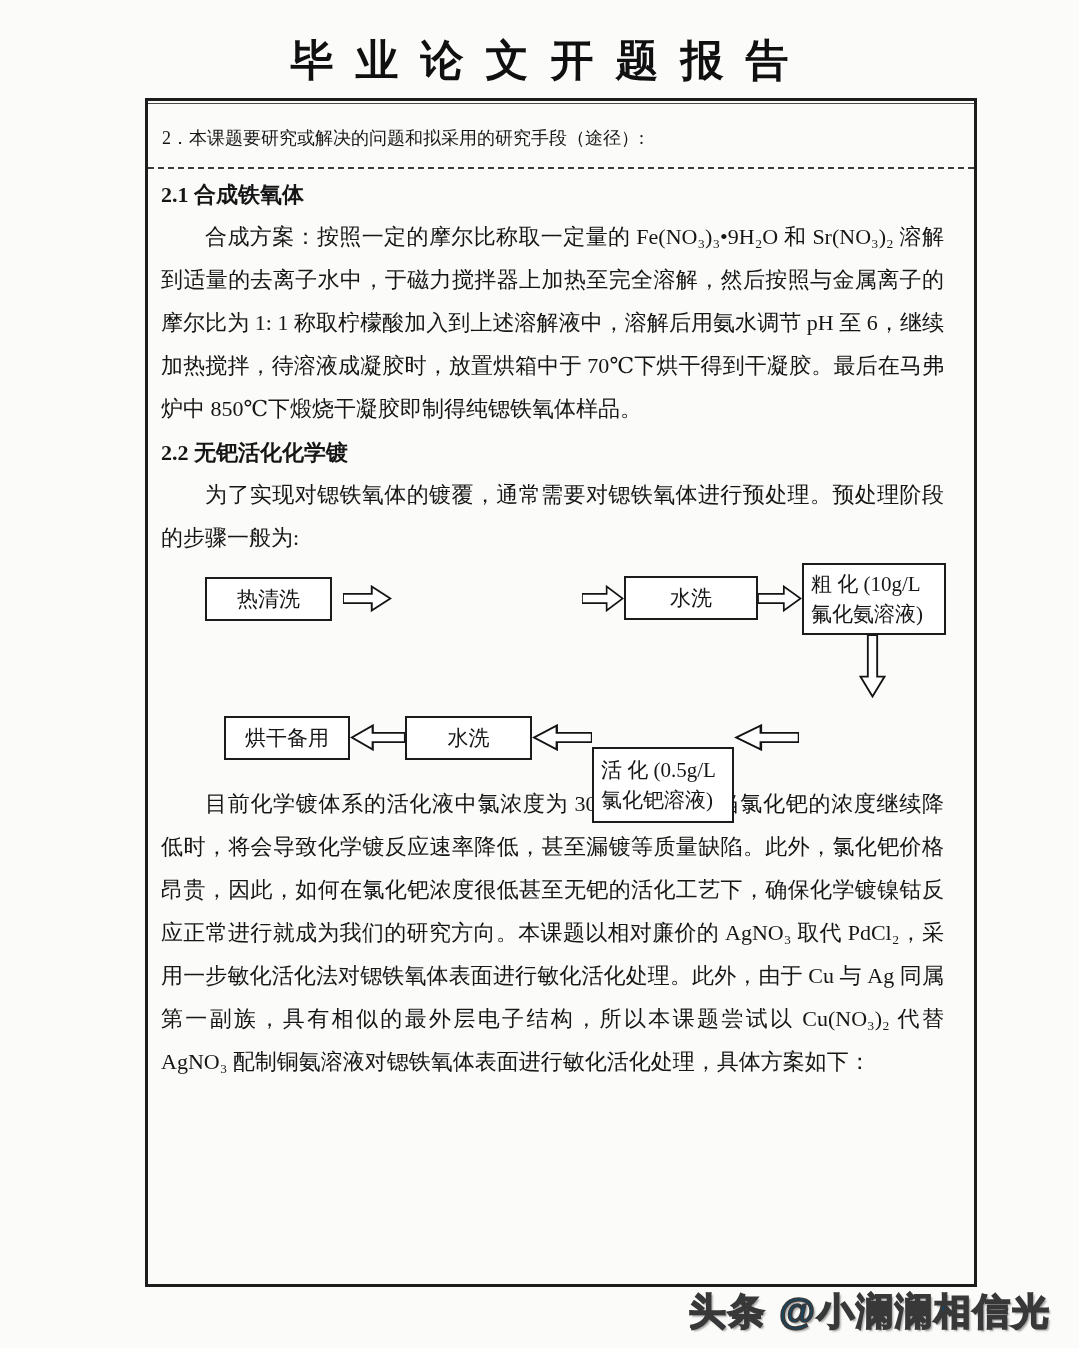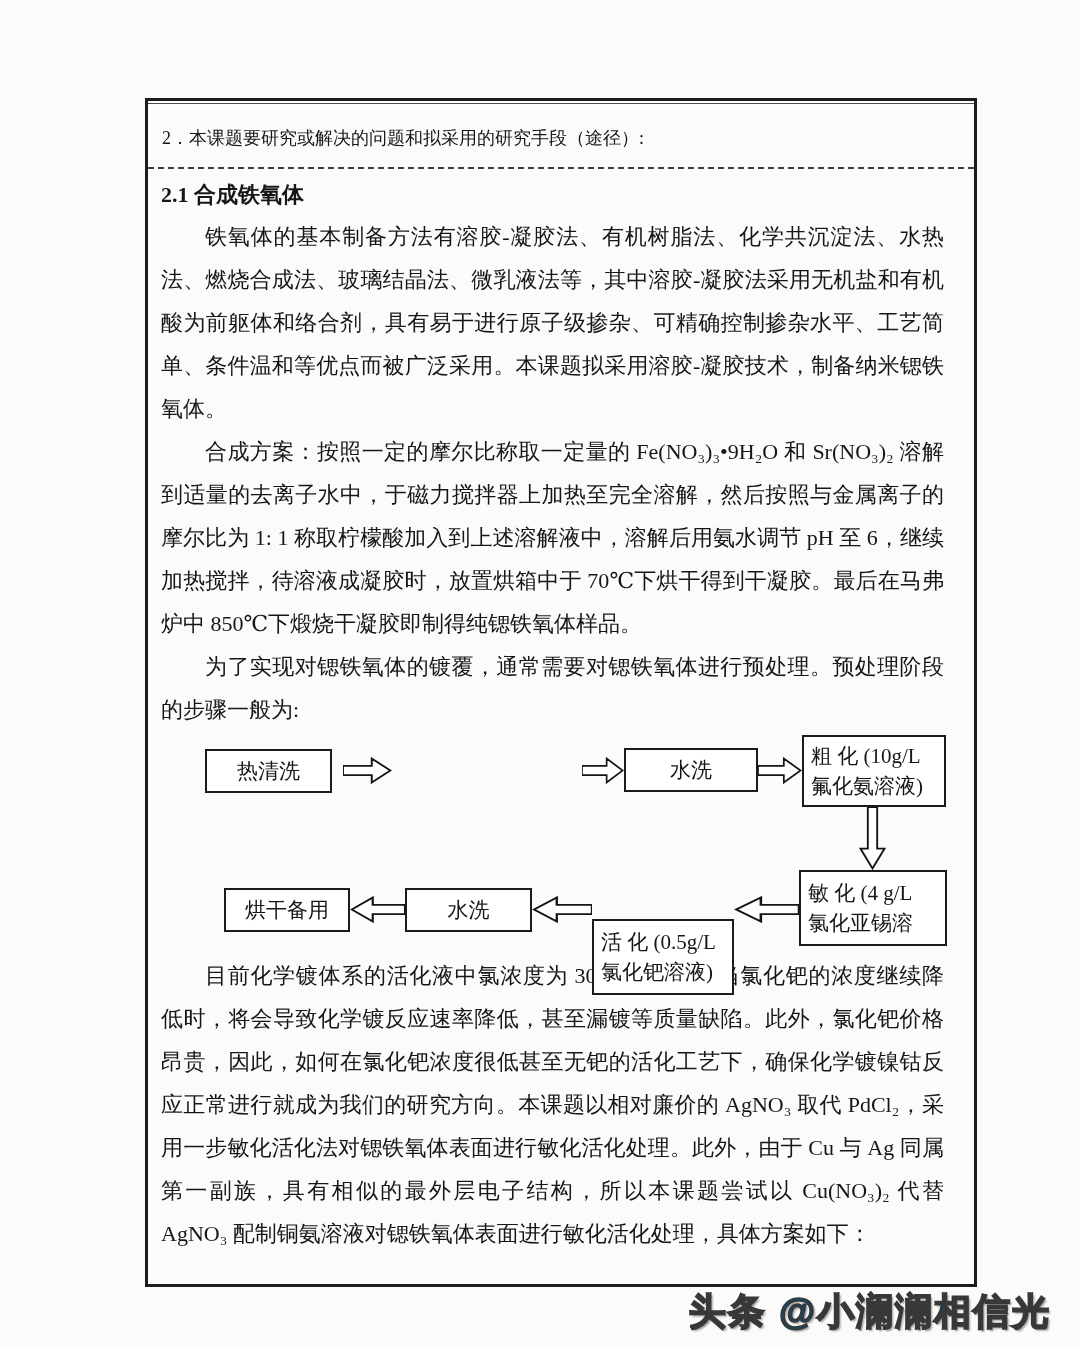--- a/index.html
+++ b/index.html
@@ -65,31 +65,32 @@
     -webkit-text-stroke:1.7px #383838;
     text-shadow:2px 2px 2px rgba(40,40,40,0.45);
     white-space:nowrap;
   }
 </style>
 </head>
 <body>
 
 <div class="page">
 
+  <div class="doc-title">毕业论文开题报告</div>
 
   <div class="report-box">
 
     <div class="report-header">2．本课题要研究或解决的问题和拟采用的研究手段（途径）:</div>
 
     <div class="report-body">
 
       <div class="sec-heading">2.1 合成铁氧体</div>
-      <p class="para">铁氧体的基本制备方法有溶胶-凝胶法、有机树脂法、化学共沉淀法、水热法、燃烧合成法、玻璃结晶法、微乳液法等，其中溶胶-凝胶法采用无机盐和有机酸为前躯体和络合剂，具有易于进行原子级掺杂、可精确控制掺杂水平、工艺简单、条件温和等优点而被广泛采用。本课题拟采用溶胶-凝胶技术，制备纳米锶铁氧体。</p>
       <p class="para">合成方案：按照一定的摩尔比称取一定量的 Fe(NO₃)₃•9H₂O 和 Sr(NO₃)₂ 溶解到适量的去离子水中，于磁力搅拌器上加热至完全溶解，然后按照与金属离子的摩尔比为 1: 1 称取柠檬酸加入到上述溶解液中，溶解后用氨水调节 pH 至 6，继续加热搅拌，待溶液成凝胶时，放置烘箱中于 70℃下烘干得到干凝胶。最后在马弗炉中 850℃下煅烧干凝胶即制得纯锶铁氧体样品。</p>
 
+      <div class="sec-heading">2.2 无钯活化化学镀</div>
       <p class="para">为了实现对锶铁氧体的镀覆，通常需要对锶铁氧体进行预处理。预处理阶段的步骤一般为:</p>
 
       <div class="flow">
 
         <div class="fbox center" style="left:44px;top:17px;width:127px;height:44px;">热清洗</div>
         <div class="arrow" style="left:182px;top:25px;width:49px;height:27px;">
           <svg viewBox="0 0 46 26" preserveAspectRatio="none">
               <polygon points="0,8.5 27,8.5 27,1.5 44.5,13 27,24.5 27,17.5 0,17.5" fill="#ffffff" stroke="#141414" stroke-width="1.8"></polygon>
             </svg>
         </div>
@@ -106,22 +107,20 @@
         </div>
         <div class="fbox" style="left:641px;top:3px;width:144px;height:72px;">粗 化 (10g/L
 氟化氨溶液)</div>
 
         <div class="arrow" style="left:698px;top:75px;width:27px;height:63px;">
           <svg viewBox="0 0 26 62" preserveAspectRatio="none">
               <polygon points="8.5,0 8.5,41 1.5,41 13,60.5 24.5,41 17.5,41 17.5,0" fill="#ffffff" stroke="#141414" stroke-width="1.8"></polygon>
             </svg>
         </div>
 
-        <div class="fbox" style="left:638px;top:138px;width:148px;height:76px;">敏 化 (4  g/L
-氯化亚锡溶</div>
         <div class="arrow" style="left:573px;top:164px;width:65px;height:27px;">
           <svg viewBox="0 0 46 26" preserveAspectRatio="none">
               <polygon points="46,8.5 19,8.5 19,1.5 1.5,13 19,24.5 19,17.5 46,17.5" fill="#ffffff" stroke="#141414" stroke-width="1.8"></polygon>
             </svg>
         </div>
         <div class="fbox" style="left:431px;top:139px;width:142px;height:76px;margin-top:48px;">活 化 (0.5g/L
 氯化钯溶液)</div>
         <div class="arrow" style="left:371px;top:164px;width:60px;height:27px;">
           <svg viewBox="0 0 46 26" preserveAspectRatio="none">
               <polygon points="46,8.5 19,8.5 19,1.5 1.5,13 19,24.5 19,17.5 46,17.5" fill="#ffffff" stroke="#141414" stroke-width="1.8"></polygon>

